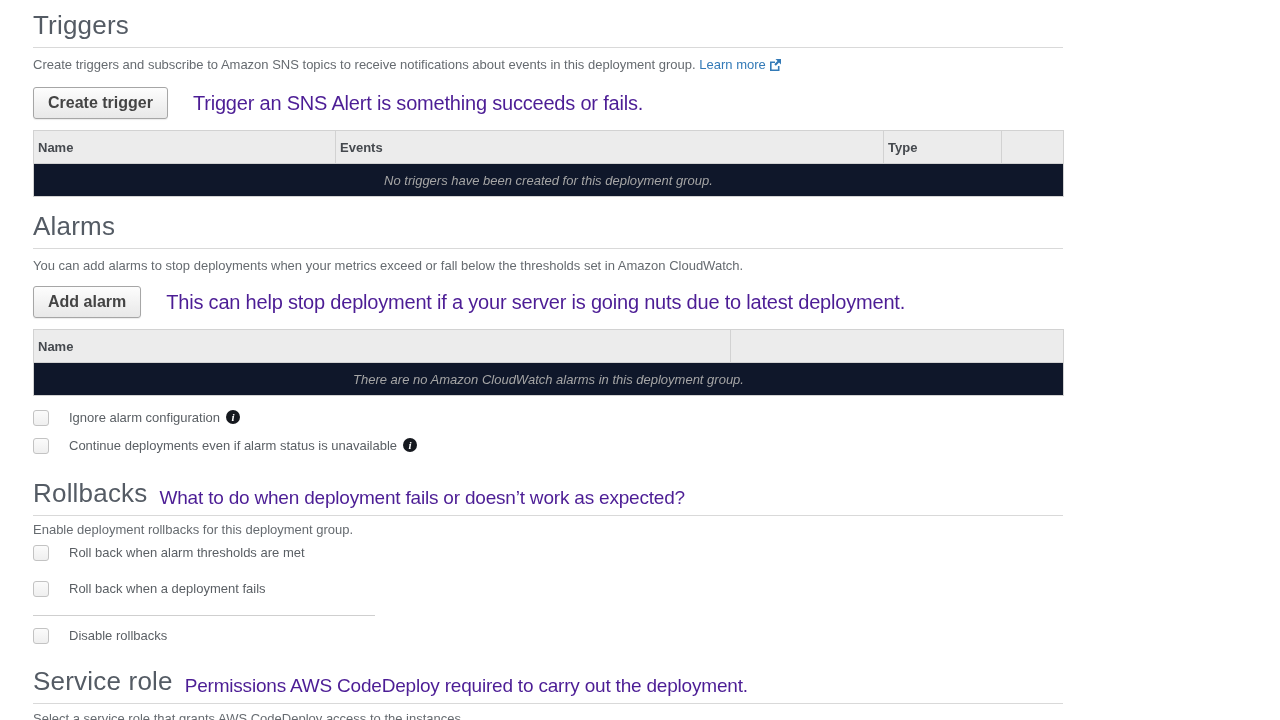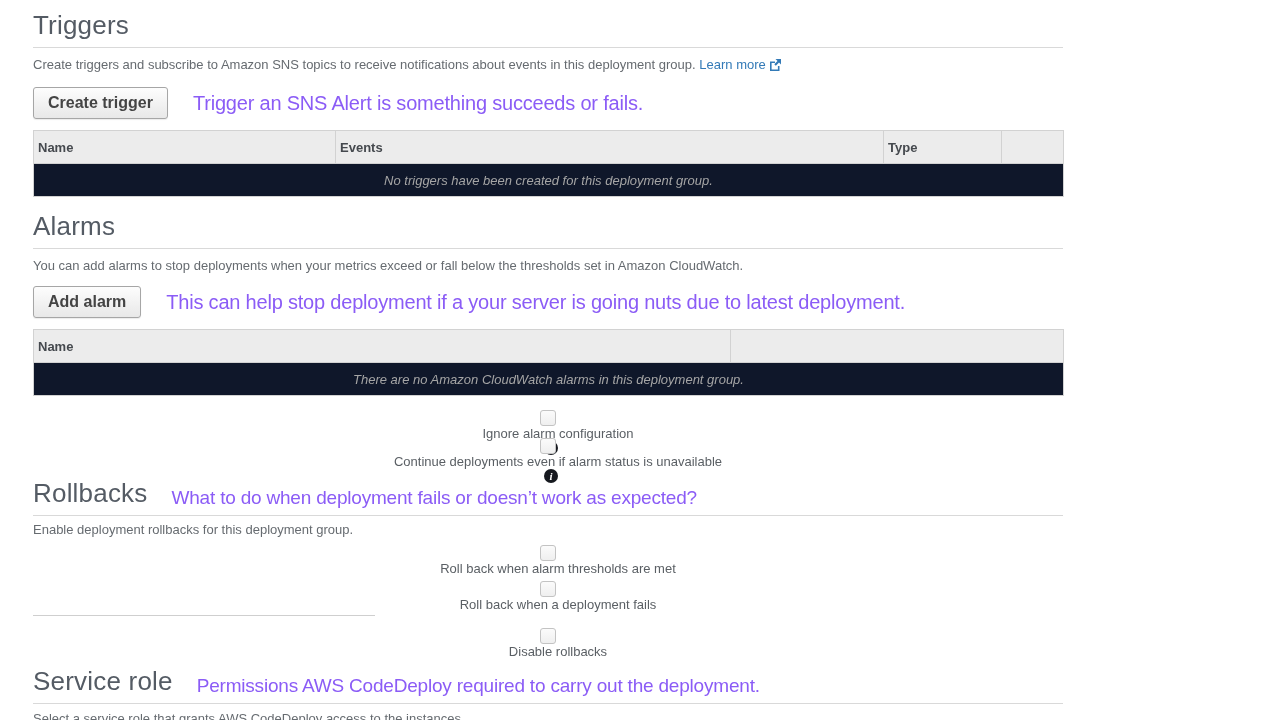--- a/index.html
+++ b/index.html
@@ -9,28 +9,28 @@
     font-family: "Liberation Sans", sans-serif;
     color: #545b64;
     overflow: hidden;
   }
   .page { padding: 10px 0 0 33px; width: 1063px; }
 
   h2.section-title {
     font-size: 26px; font-weight: 400; color: #545b64; letter-spacing: .2px;
   }
   .title-rule { border-bottom: 1px solid #d9d9d9; padding-bottom: 6px; }
-  .title-row { display: flex; align-items: flex-end; gap: 24px; }
+  .title-row { display: flex; align-items: flex-end; gap: 12px; }
 
   .desc { font-size: 13px; color: #666b70; margin-top: 9px; }
   a.learn-more { color: #337ab7; text-decoration: none; cursor: pointer; }
   .ext-icon { display: inline-block; vertical-align: -2px; margin-left: 3px; }
 
   .annotation {
-    color: #8b5cf6; font-size: 20px; font-weight: 400; letter-spacing: -0.2px;
+    color: #4c1d95; font-size: 20px; font-weight: 400; letter-spacing: -0.2px;
     white-space: nowrap;
   }
 
   .btn-row { display: flex; align-items: center; margin-top: 13px; gap: 25px; }
   .aws-btn {
     display: inline-block;
     font-size: 16px; font-weight: bold; color: #444;
     background: linear-gradient(#fdfdfd, #e8e8e8);
     border: 1px solid #a6a6a6; border-radius: 3px;
     padding: 6px 14px; cursor: pointer;
@@ -46,21 +46,21 @@
     border: 1px solid #d2d2d2;
     text-align: left; font-weight: bold; color: #45494e;
     padding: 8px 4px; height: 33px;
   }
   table.aws-table td.empty-msg {
     border: 1px solid #d2d2d2; background: #0f172a;
     text-align: center; font-style: italic; color: #a5a5a5;
     padding: 8px 12px; height: 33px;
   }
 
-  .checkbox-row { display: flex; align-items: center; margin-top: 8px; height: 20px; flex-direction: column; }
+  .checkbox-row { display: flex; align-items: flex-start; margin-top: 8px; height: 20px; }
   .checkbox {
     width: 16px; height: 16px; border: 1px solid #c3c3c3; border-radius: 3px;
     background: linear-gradient(#fbfbfb, #efefef); cursor: pointer; flex: 0 0 auto;
   }
   .checkbox-label { font-size: 13px; color: #5a5f64; margin-left: 20px; }
   .info-icon {
     display: inline-block; width: 14px; height: 14px; border-radius: 50%;
     background: #16191f; color: #fff; font-family: "Liberation Serif", serif;
     font-style: italic; font-weight: bold; font-size: 11px; line-height: 14px;
     text-align: center; margin-left: 6px; vertical-align: -2px;

